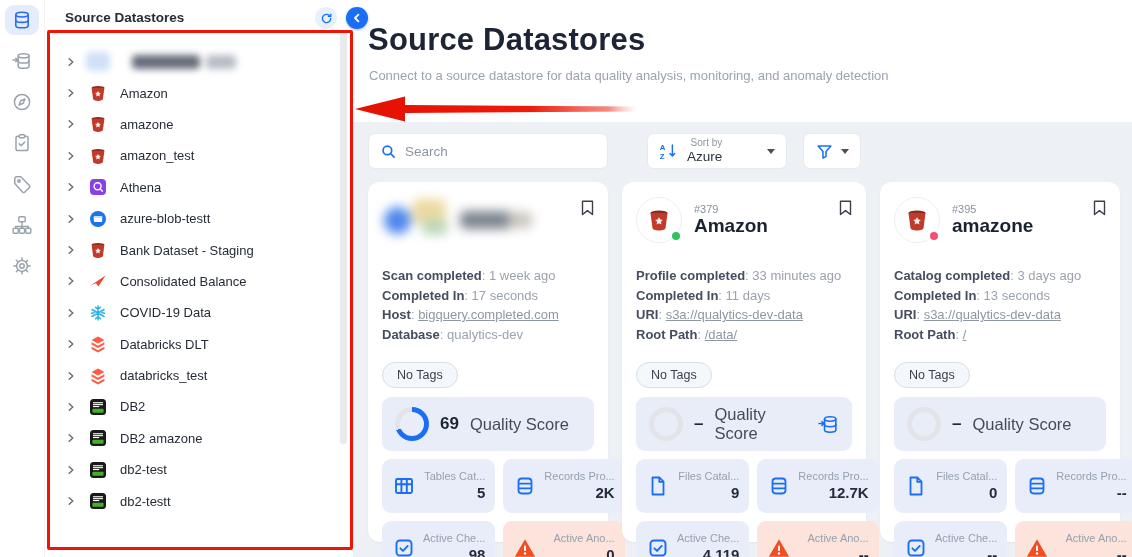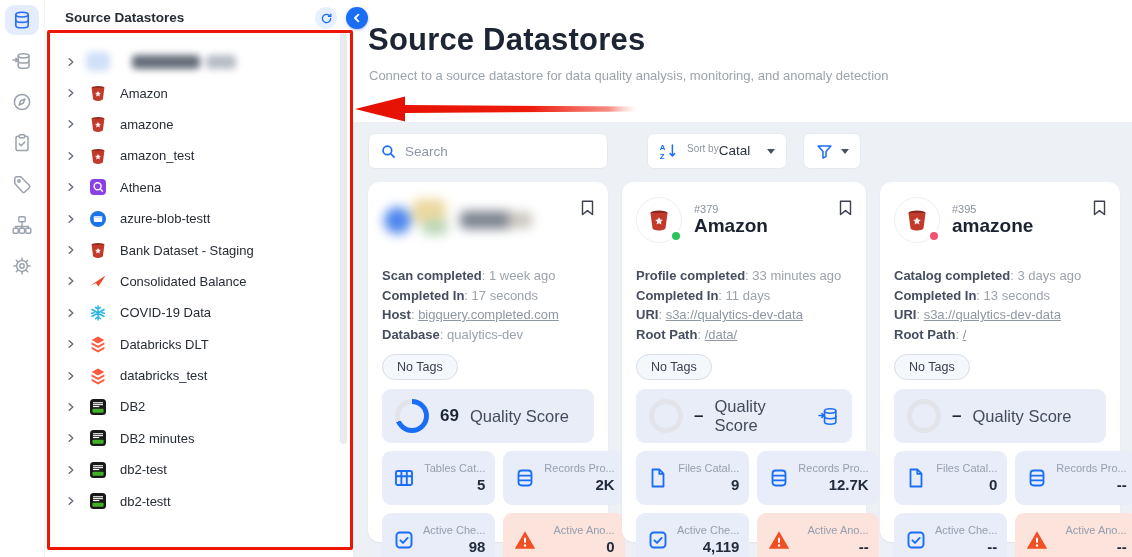--- a/index.html
+++ b/index.html
@@ -42,21 +42,21 @@
   .page-title { position:absolute; left:15px; top:22px; font-size:31px; font-weight:700; color:#1d2433; letter-spacing:.2px; }
   .page-subtitle { position:absolute; left:16px; top:68px; font-size:13px; color:#9ba3ad; }
 
   .controls { position:absolute; left:15px; top:133px; display:flex; z-index:2; }
   .search-box { width:240px; height:36px; background:#fff; border:1px solid #e6e9ee; border-radius:7px; display:flex; align-items:center; padding:0 12px; gap:9px; }
   .search-box svg { width:15px; height:15px; flex:0 0 auto; }
   .search-box input { border:none; outline:none; flex:1; font-size:13.5px; font-family:inherit; color:#3c4554; background:transparent; }
   .search-box input::placeholder { color:#8d95a3; }
   .sort-box { margin-left:39px; width:140px; height:36px; background:#fff; border:1px solid #e6e9ee; border-radius:7px; display:flex; align-items:center; padding:0 11px; gap:9px; cursor:pointer; }
   .sort-box svg.sorticon { width:19px; height:19px; }
-  .sort-text { display:flex; line-height:1.15;text-align:right; }
+  .sort-text { display:flex; flex-direction:column; line-height:1.15;text-align:right; }
   .sort-caption { font-size:10px; color:#8d95a3; }
   .sort-value { font-size:13.5px; color:#2a3242; }
   .caret { width:0; height:0; border-left:4.5px solid transparent; border-right:4.5px solid transparent; border-top:5px solid #49505c; margin-left:auto; }
   .filter-box { margin-left:16px; width:58px; height:36px; background:#fff; border:1px solid #e6e9ee; border-radius:7px; display:flex; align-items:center; justify-content:center; gap:8px; cursor:pointer; }
   .filter-box svg { width:17px; height:17px; }
   .filter-box .caret { margin-left:0; }
 
   
   .cards { position:absolute; left:15px; top:182px; display:flex; gap:14px; z-index:1; }
   .card { width:240px; height:360px; background:#fff; border-radius:12px; padding:12px 14px; position:relative; box-shadow:0 1px 2px rgba(16,24,40,.05); }
@@ -72,21 +72,21 @@
   .blur-logo { height:44px; width:150px; position:relative; filter:blur(5.5px); margin-top:2px; }
   .blur-logo .p1 { position:absolute; left:2px; top:8px; width:27px; height:27px; border-radius:50%; background:#4d86ec; }
   .blur-logo .p2 { position:absolute; left:30px; top:0; width:34px; height:25px; border-radius:8px; background:#ecd9a0; }
   .blur-logo .p3 { position:absolute; left:40px; top:20px; width:26px; height:16px; border-radius:6px; background:#bcd7b9; }
   .blur-logo .p4 { position:absolute; left:78px; top:12px; width:52px; height:18px; border-radius:5px; background:#7c838e; }
   .blur-logo .p5 { position:absolute; left:126px; top:13px; width:24px; height:16px; border-radius:5px; background:#c9c4bd; }
   .c-meta { margin-top:20px; }
   .meta-line { font-size:13px; line-height:19.5px; color:#9ba2ac; white-space:nowrap; overflow:hidden; }
   .meta-line b { color:#454d5e; font-weight:700; }
   .meta-link { text-decoration:underline; color:#8f97a3; cursor:pointer; }
-  .tags-pill { display:inline-block; margin-top:10px; padding:5px 14px; border:1px solid #d8dee8; border-radius:15px; background:#f4f7fb; font-size:12.5px; color:#39414f;text-align:center; }
+  .tags-pill { display:inline-block; margin-top:18px; padding:5px 14px; border:1px solid #d8dee8; border-radius:15px; background:#f4f7fb; font-size:12.5px; color:#39414f;text-align:center; }
   .quality { margin-top:9px; height:54px; background:#e8edf8; border-radius:9px; display:flex; align-items:center; padding:0 13px; gap:11px; }
   .ring { width:34px; height:34px; border-radius:50%; position:relative; flex:0 0 auto; }
   .ring::after { content:""; position:absolute; inset:5px; border-radius:50%; background:#e8edf8; }
   .q-score { font-size:17px; font-weight:700; color:#1d2635;text-align:center; }
   .q-label { font-size:16.5px; color:#434b5a; }
   .q-enrich { margin-left:auto; color:#1a6ef5; display:flex; }
   .q-enrich svg { width:21px; height:21px; }
   .stats { margin-top:8px; display:grid; grid-template-columns:1fr 1fr; gap:8px; }
   .tile { height:54px; border-radius:9px; display:flex; align-items:center; padding:0 10px 0 11px; gap:8px; }
   .tile.blue { background:#e8edf9; }
@@ -365,21 +365,21 @@
           <svg viewBox="0 0 18 18">
             <rect x="1" y="1" width="16" height="16" rx="3.5" fill="#191919"></rect>
             <g fill="#fff">
               <rect x="4" y="4.2" width="10" height="1.1"></rect>
               <rect x="4" y="6.1" width="10" height="1.1"></rect>
               <rect x="4" y="8" width="6.2" height="1.1"></rect>
             </g>
             <rect x="3.4" y="10.8" width="11.2" height="3.9" rx="0.9" fill="#43b02a"></rect>
           </svg>
         </span>
-        <span class="side-label">DB2 minutes</span>
+        <span class="side-label">DB2 amazone</span>
       </div>
       <div class="side-row">
         <span class="side-chevron">
           <svg viewBox="0 0 10 10" fill="none" stroke="currentColor" stroke-width="1.4" stroke-linecap="round" stroke-linejoin="round">
             <path d="M3.2 1.8 6.8 5 3.2 8.2"></path>
           </svg>
         </span>
         <span class="side-ic">
           <svg viewBox="0 0 18 18">
             <rect x="1" y="1" width="16" height="16" rx="3.5" fill="#191919"></rect>
@@ -436,21 +436,21 @@
       <input type="text" placeholder="Search" style="">
     </div>
     <div class="sort-box">
       <svg class="sorticon" viewBox="0 0 22 22">
           <text x="1" y="9.5" font-size="9" font-weight="bold" fill="#1a6ef5" font-family="Liberation Sans, sans-serif">A</text>
           <text x="1" y="20" font-size="9" font-weight="bold" fill="#1a6ef5" font-family="Liberation Sans, sans-serif">Z</text>
           <path d="M15.5 3.5v12.5M12.8 13.3l2.7 3 2.7-3" fill="none" stroke="#1a6ef5" stroke-width="1.7" stroke-linecap="round" stroke-linejoin="round"></path>
         </svg>
       <span class="sort-text">
         <span class="sort-caption">Sort by</span>
-        <span class="sort-value">Catal</span>
+        <span class="sort-value">Azure</span>
       </span>
       <span class="caret"></span>
     </div>
     <div class="filter-box">
       <svg viewBox="0 0 20 20" fill="none" stroke="#1a6ef5" stroke-width="1.8" stroke-linejoin="round">
           <path d="M2.5 3.5h15l-5.7 6.6v5.6l-3.6 2v-7.6Z"></path>
         </svg>
       <span class="caret"></span>
     </div>
   </div>

